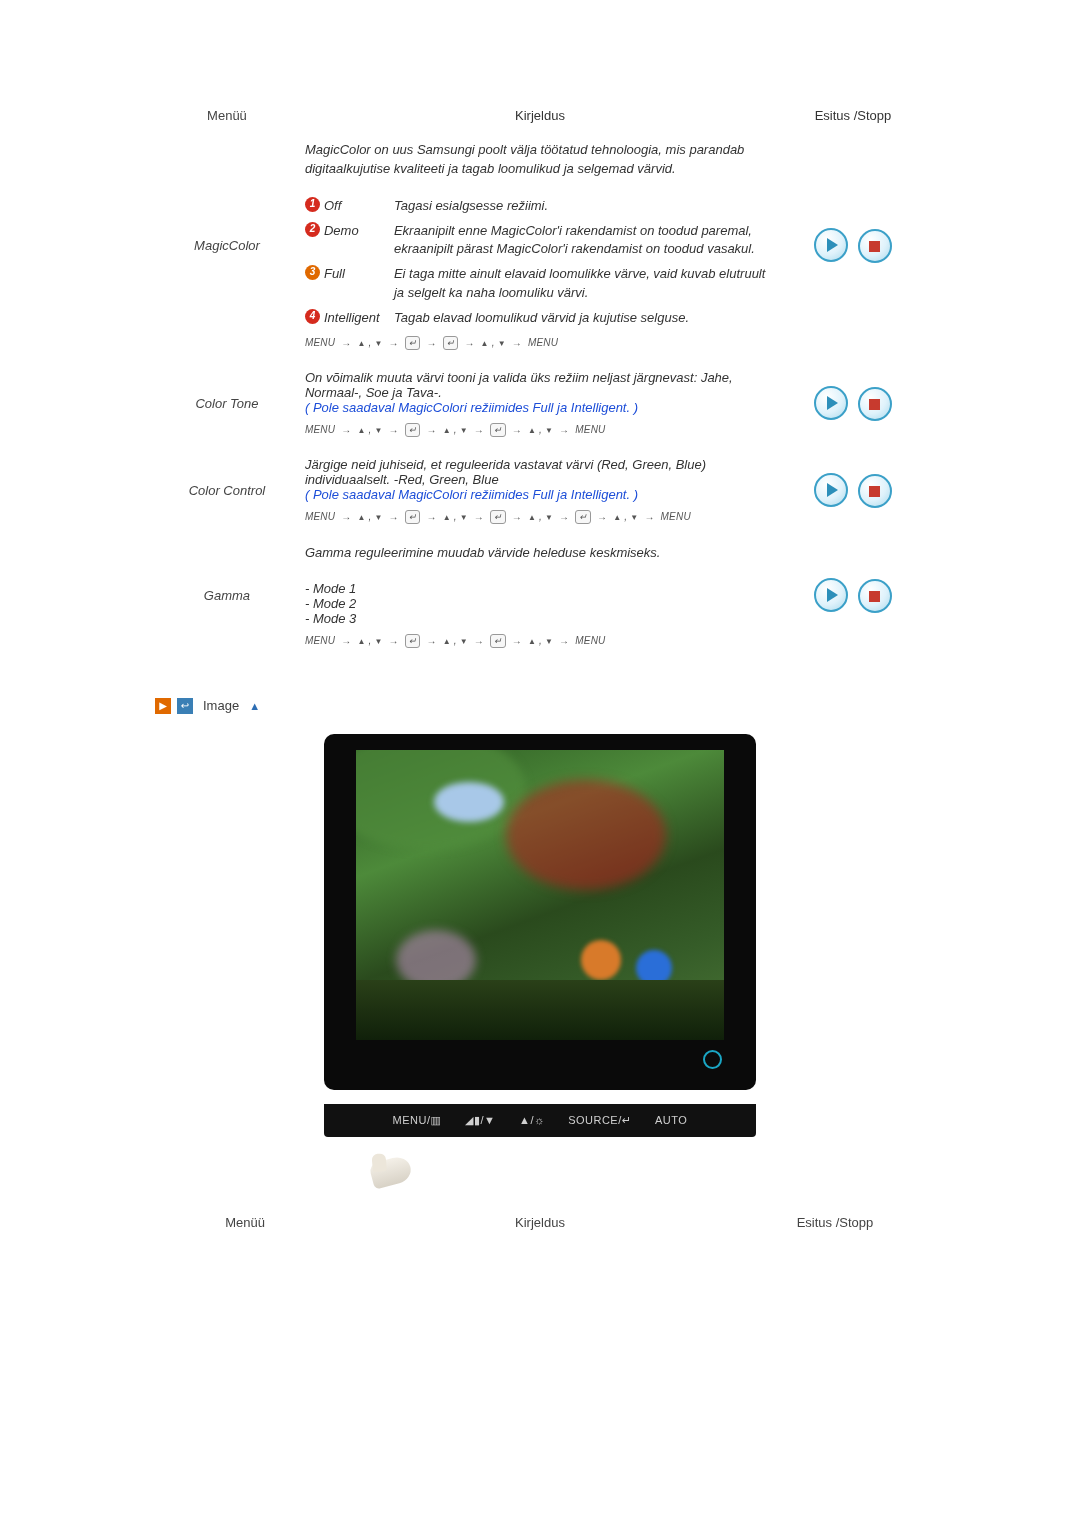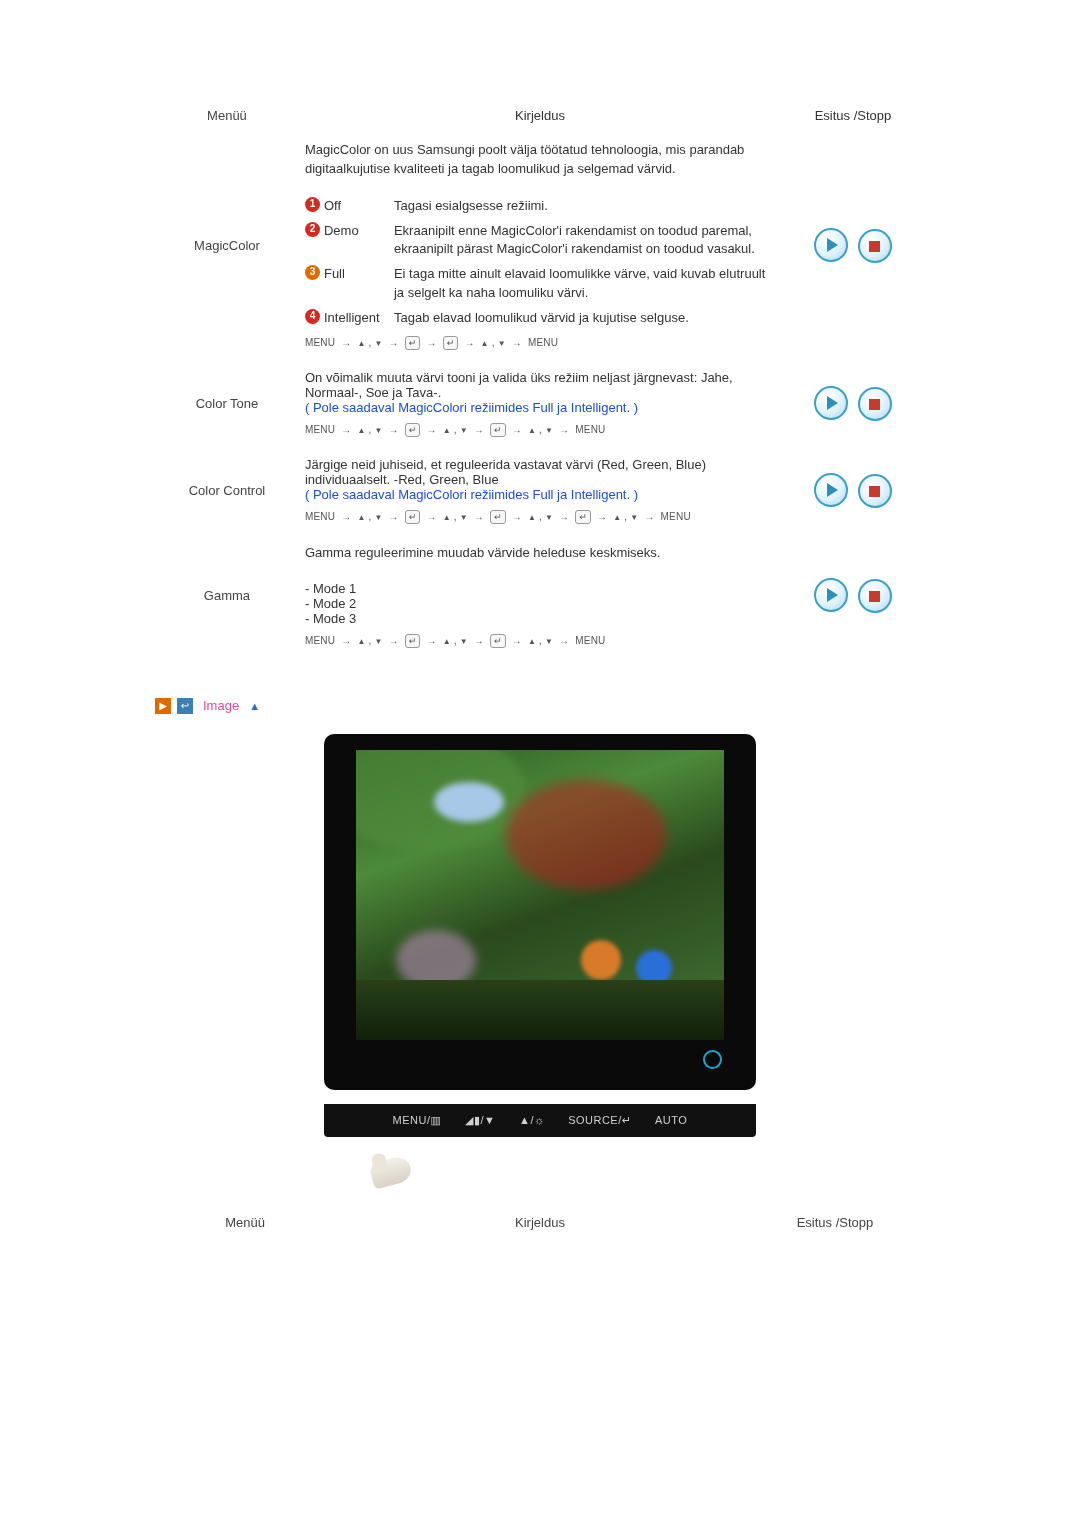--- a/index.html
+++ b/index.html
@@ -16,20 +16,21 @@
   margin: 0 auto;
   padding: 100px 0 60px 0;
 }
 table.main {
   width: 100%;
   border-collapse: collapse;
 }
 table.main td {
   vertical-align: top;
   padding: 10px 6px;
+  font-style: italic;
 }
 .col-menu { width: 120px; text-align: center; vertical-align: middle !important; color: #444; }
 .col-desc { width: 430px; }
 .col-act  { width: 120px; text-align: center; vertical-align: middle !important; }
 th { font-weight: normal; color: #333; padding: 8px 6px; }
 .intro { margin-bottom: 18px; line-height: 1.45; }
 .optrow { display: flex; margin-bottom: 6px; line-height: 1.45; }
 .badge {
   display: inline-flex;
   align-items: center;
@@ -90,21 +91,21 @@
   align-items: center;
   gap: 6px;
 }
 .sq {
   width: 16px; height: 16px; display:inline-flex;
   align-items:center; justify-content:center;
   color:#fff; font-size:10px;
 }
 .sq.orange { background:#e06900; }
 .sq.blue   { background:#3a7fb5; }
-.sec-title { color:#ec4899; font-size:13px; margin: 0 4px; }
+.sec-title { color:#404040; font-size:13px; margin: 0 4px; }
 .tri-blue { color:#2d6db3; font-size:11px; }
 .monitor-wrap { text-align:center; margin-bottom: 30px; }
 .monitor {
   display:inline-block;
   width: 400px;
   background:#0a0a0a;
   border-radius: 10px;
   padding: 16px 16px 10px 16px;
 }
 .screen {

